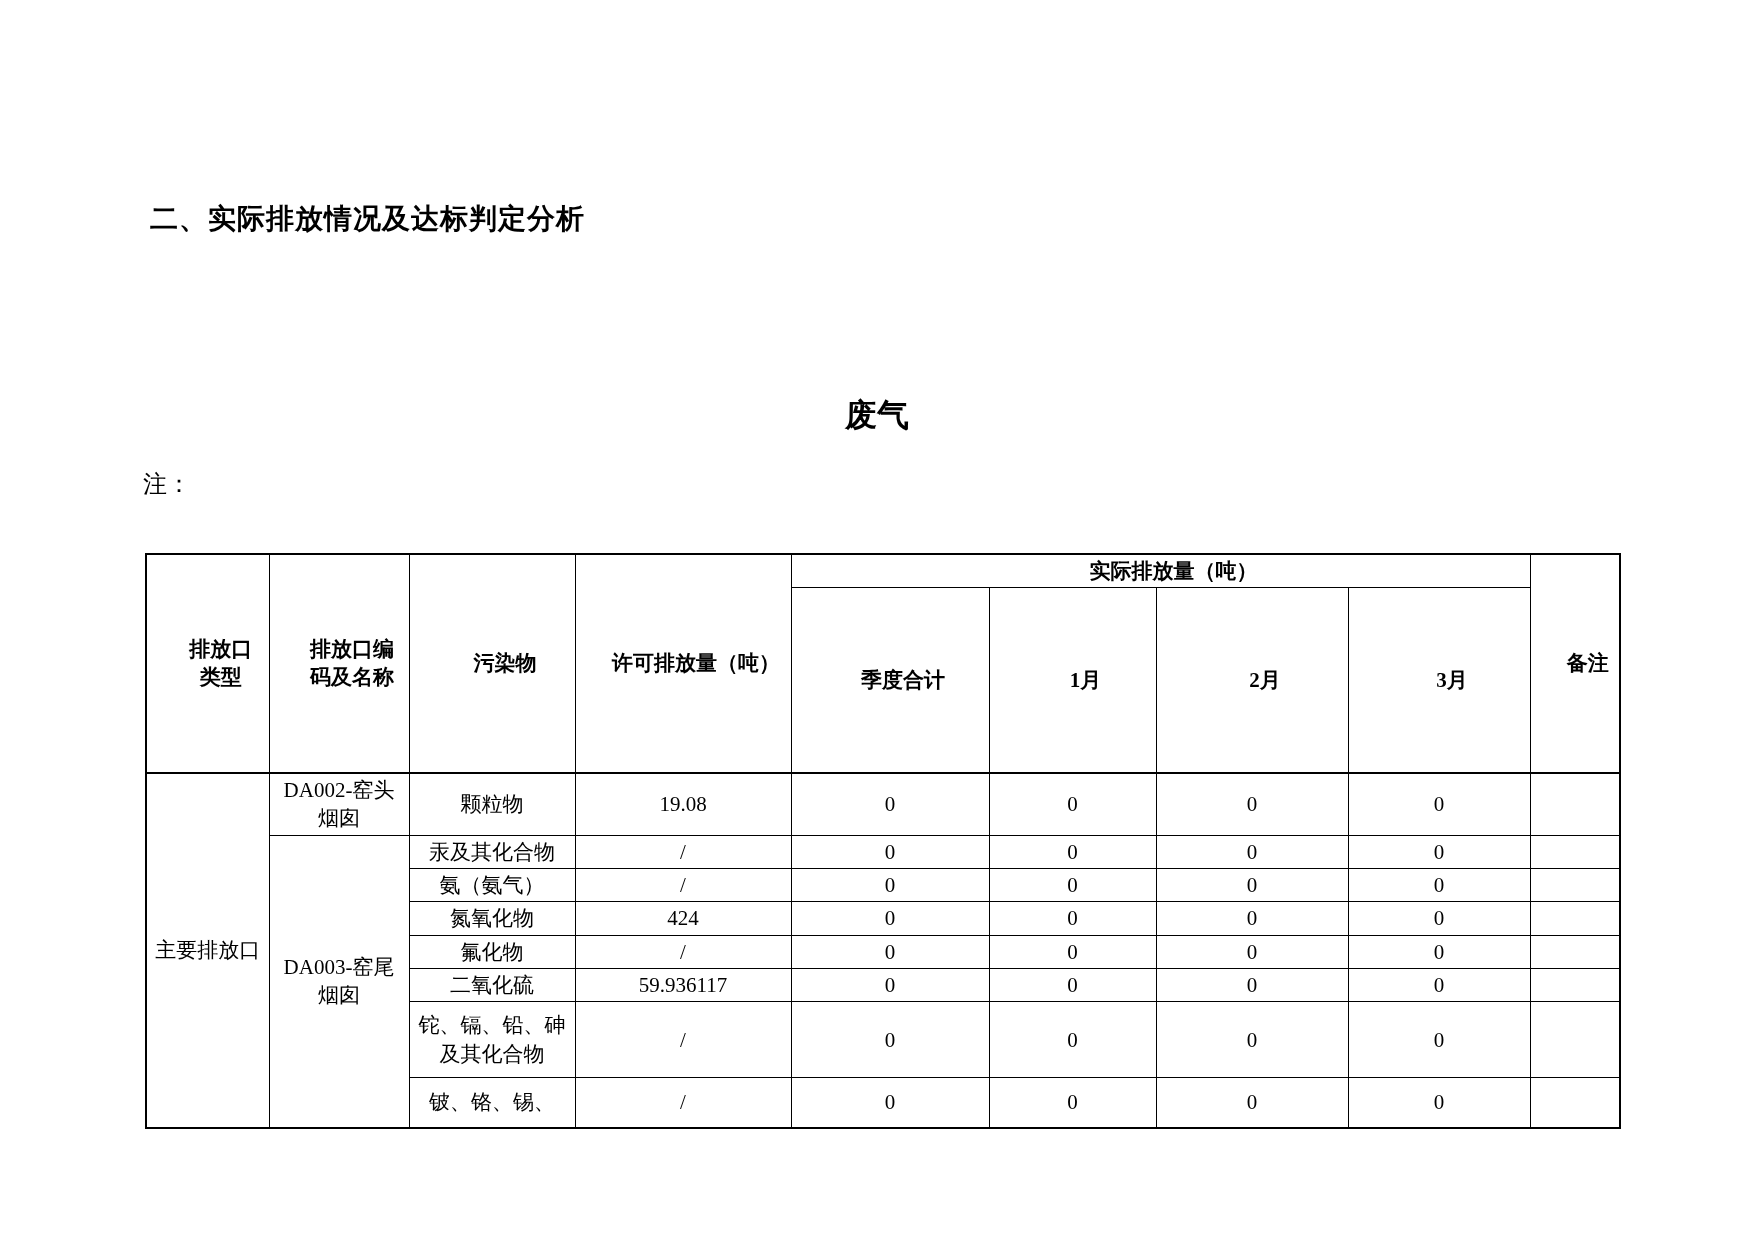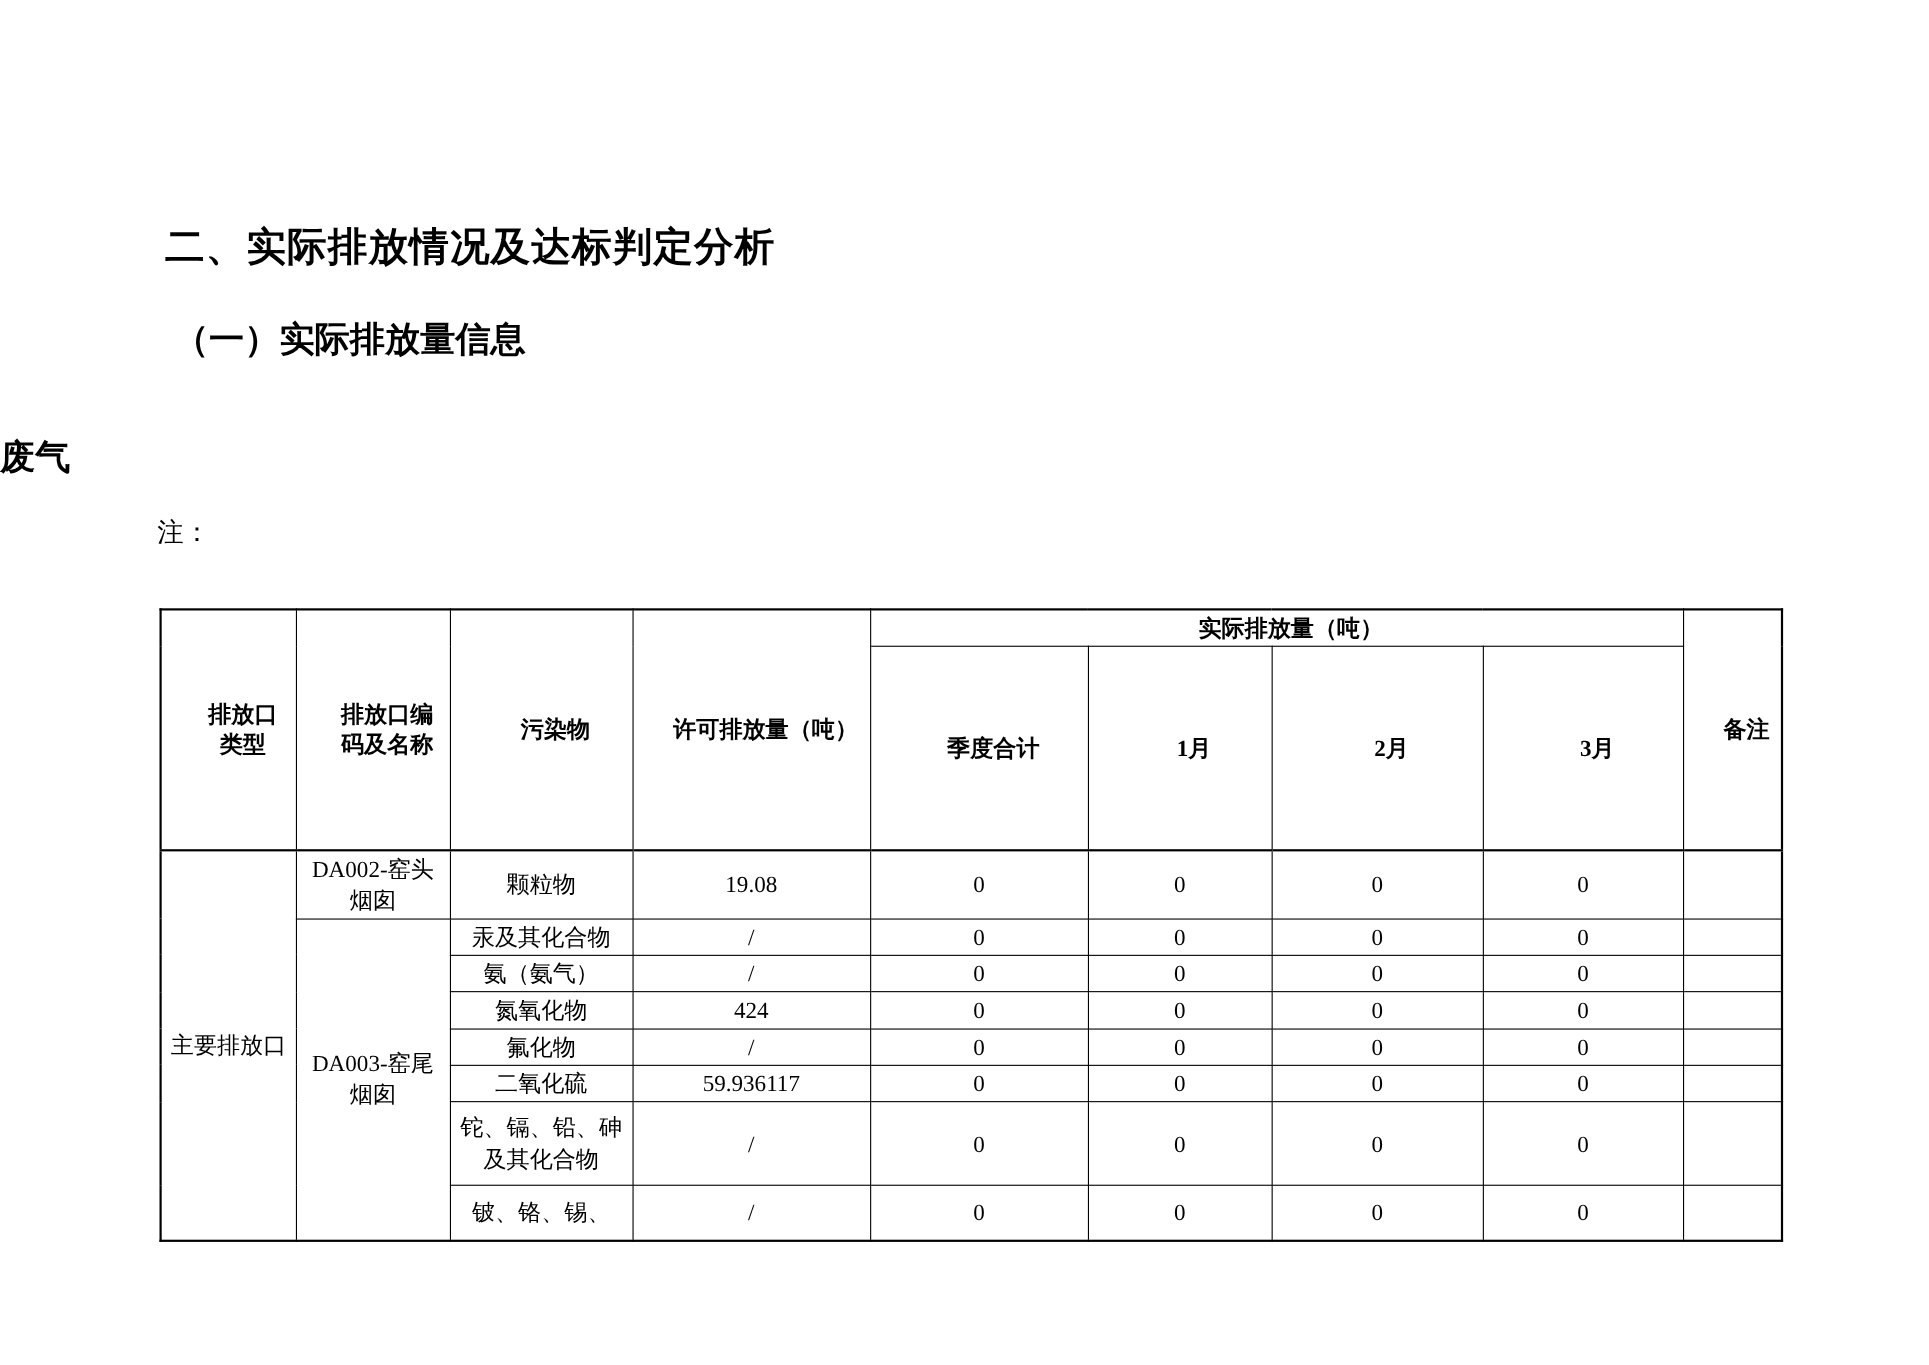--- a/index.html
+++ b/index.html
@@ -11,39 +11,39 @@
     color: #000;
     overflow: hidden;
     font-family: "Liberation Serif", "DejaVu Serif", serif;
   }
   .h1 {
     position: absolute;
     left: 150px;
     top: 200px;
     font-family: "DejaVu Sans", "Liberation Sans", sans-serif;
     font-weight: bold;
-    font-size: 36px;
+    font-size: 28px;
     letter-spacing: 1px;
     white-space: nowrap;
   }
   .h2 {
     position: absolute;
     left: 158px;
     top: 287px;
     font-family: "Liberation Serif", "DejaVu Serif", serif;
     font-weight: bold;
     font-size: 32px;
     white-space: nowrap;
   }
   .gas-title {
     position: absolute;
     left: 0;
     top: 394px;
     width: 1754px;
-    text-align: left;
+    text-align: center;
     font-family: "Liberation Serif", "DejaVu Serif", serif;
     font-weight: bold;
     font-size: 32px;
   }
   .note-label {
     position: absolute;
     left: 143px;
     top: 468px;
     font-size: 24px;
   }
@@ -99,21 +99,20 @@
   tr.r-last  { height: 50px; }
   
   tbody tr.r-tall td { border-top: 2px solid #000; }
 </style>
 </head>
 <body>
 
 <div class="page">
 
   <div class="h1">二、实际排放情况及达标判定分析</div>
-  <div class="h2">（一）实际排放量信息</div>
   <div class="gas-title">废气</div>
   <div class="note-label">注：</div>
 
   <div class="table-wrap">
     <table class="em">
       <colgroup>
         <col class="c1">
           <col class="c2">
           <col class="c3">
           <col class="c4">

